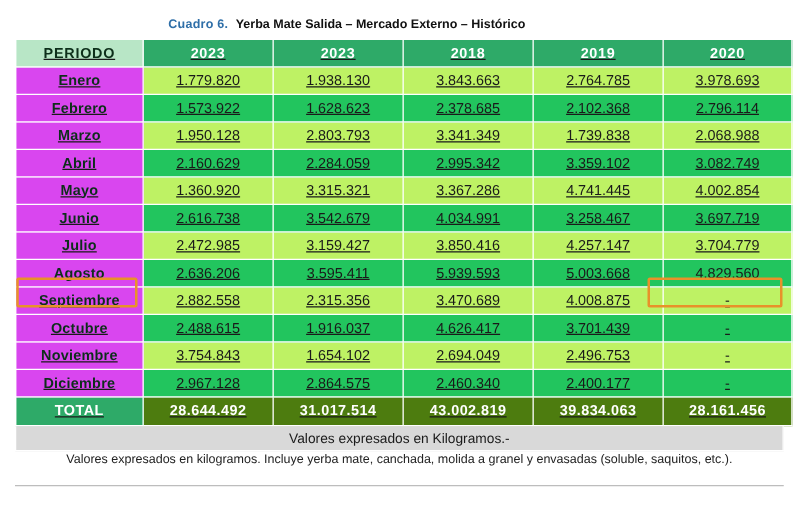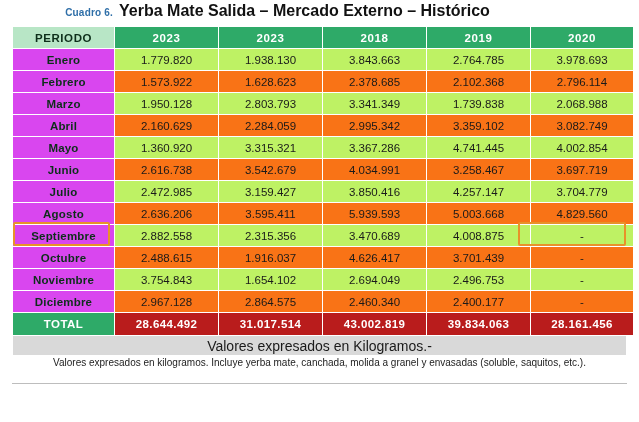--- a/index.html
+++ b/index.html
@@ -12,45 +12,46 @@
     height: 422px;
     font-family: "Liberation Sans", sans-serif;
     color: #1a1a1a;
     overflow: hidden;
   }
   .page {
     width: 555px;
     height: 422px;
     position: relative;
     box-sizing: border-box;
-    padding: 0 12px 0 12px;
+    padding: 12px 12px 0 12px;
   }
   .title-row {
     display: flex;
     align-items: baseline;
     justify-content: center;
     padding: 2px 0 6px 0;
     white-space: nowrap;
   }
   .title-pre {
     font-size: 10px;
     color: #2f6fa8;
     font-weight: bold;
     letter-spacing: 0.2px;
     margin-right: 6px;
   }
   .title-main {
-    font-size: 16px;
+    font-size: 10px;
     font-weight: bold;
     color: #111111;
   }
   table.data {
     border-collapse: collapse;
     width: 615px;
     table-layout: fixed;
+    text-decoration: underline;
   }
   table.data th, table.data td {
     border: 1px solid #ffffff;
     padding: 0;
     height: 21px;
     font-size: 11.5px;
     text-align: center;
     vertical-align: middle;
   }
   thead th {
@@ -72,24 +73,24 @@
     text-align: left;
     padding-left: 10px;
     letter-spacing: 0.2px;
   }
   td.val {
     background: #bef264;
     color: #1a1a1a;
     font-weight: normal;
   }
   td.val.alt {
-    background: #f97316;
+    background: #22c55e;
   }
   tr.total td {
-    background: #b91c1c;
+    background: #4d7c0f;
     color: #ffffff;
     font-weight: bold;
     letter-spacing: 0.4px;
     height: 22px;
   }
   tr.total td.period {
     background: #2eaa68;
     color: #ffffff;
     text-align: center;
     padding-left: 0;
@@ -114,21 +115,21 @@
     height: 24px;
   }
   .note-row {
     width: 615px;
     border: 1px solid #ffffff;
     border-top: none;
     background: #d9d9d9;
     height: 20px;
     line-height: 20px;
     text-align: center;
-    font-size: 14px;
+    font-size: 11px;
     color: #1a1a1a;
     box-sizing: border-box;
   }
   .footnote {
     width: 615px;
     text-align: center;
     font-size: 10px;
     color: #222222;
     line-height: 1.3;
   }

